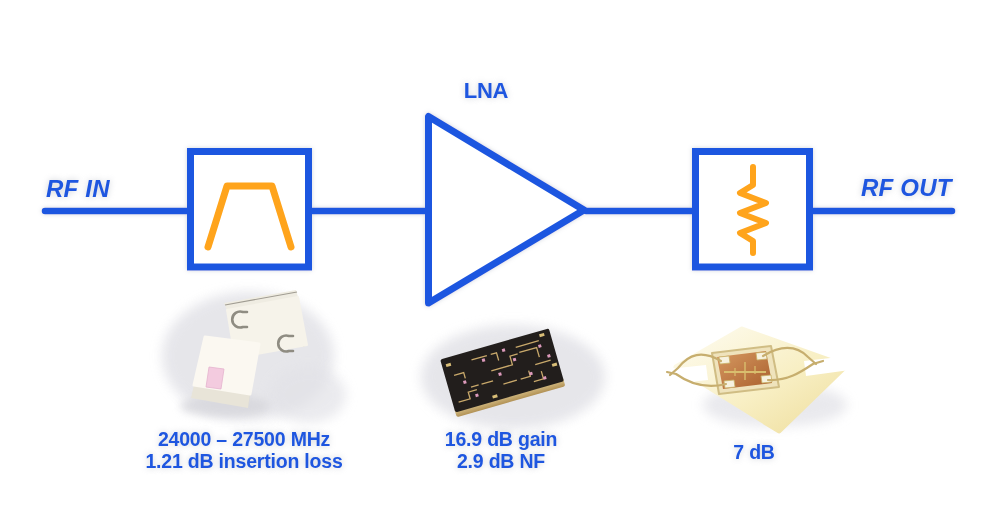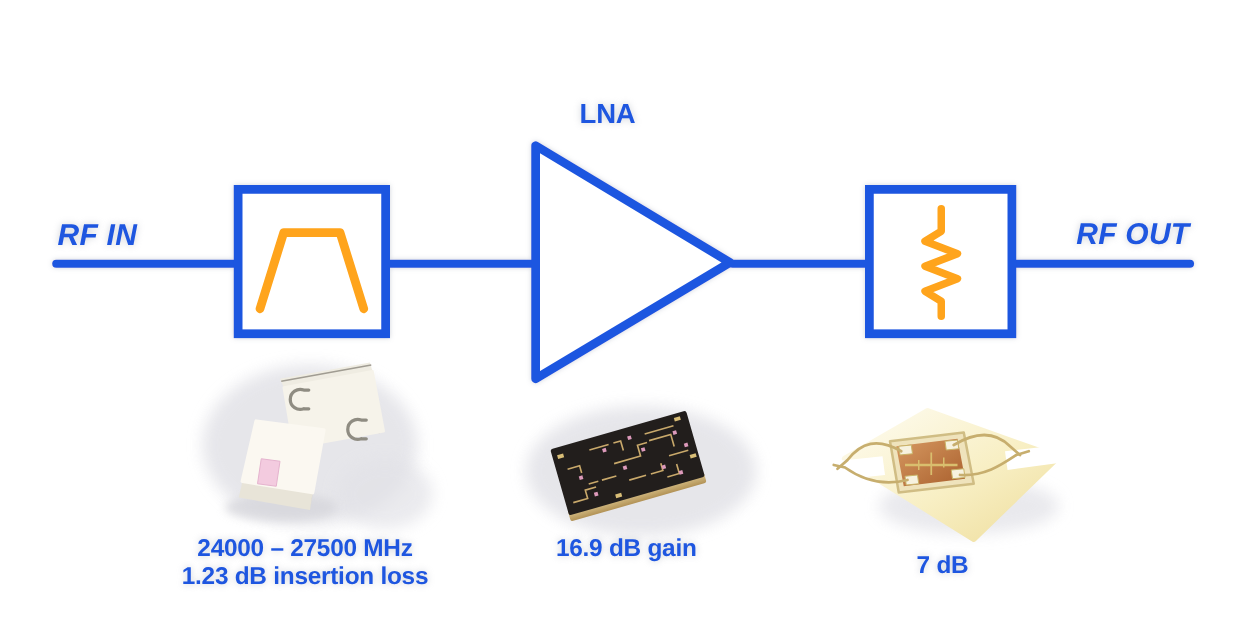--- a/index.html
+++ b/index.html
@@ -154,22 +154,23 @@
     </g>
   </svg>
 
   <div class="lbl port-label" style="left:46px;top:175px;">RF IN</div>
   <div class="lbl port-label" style="left:861px;top:174px;">RF OUT</div>
 
   <div class="lbl block-label center" style="left:486px;top:78px;">LNA</div>
 
   <div class="lbl spec center" style="left:244px;top:428px;">
     <div>24000 – 27500 MHz</div>
-    <div>1.23 dB insertion loss</div>
+    <div>1.21 dB insertion loss</div>
   </div>
   <div class="lbl spec center" style="left:501px;top:428px;">
     <div>16.9 dB gain</div>
+    <div>2.9 dB NF</div>
   </div>
   <div class="lbl spec center" style="left:754px;top:441px;">
     <div>7 dB</div>
   </div>
 
 </div>
 
 </body></html>

